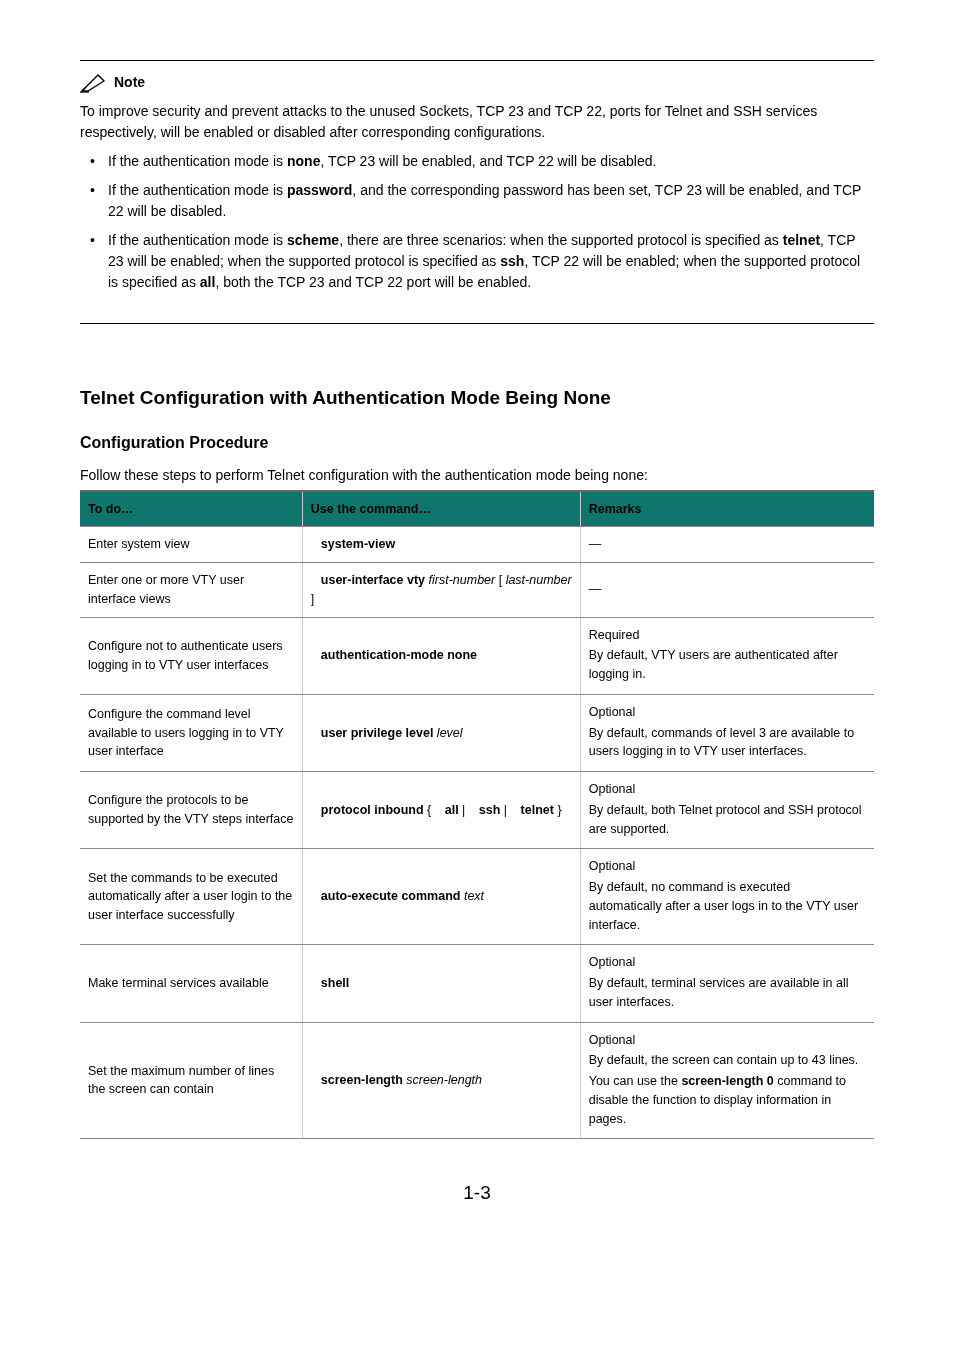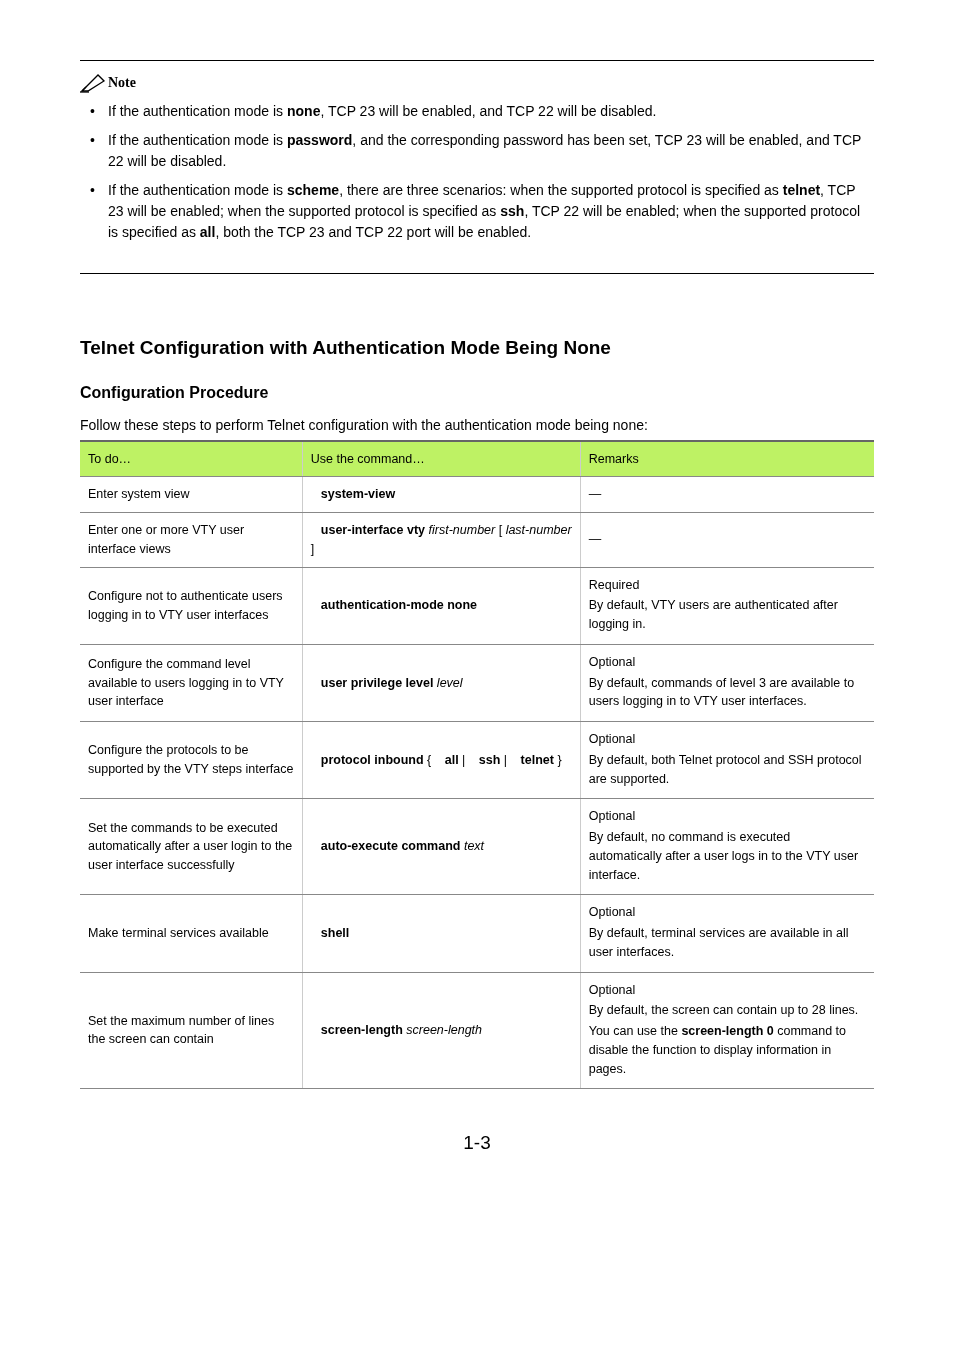--- a/index.html
+++ b/index.html
@@ -15,22 +15,22 @@
   }
   .note-section {
     border-top: 1px solid #000;
     border-bottom: 1px solid #000;
     padding: 10px 0 22px 0;
     margin-bottom: 60px;
   }
   .note-header {
     display: flex;
     align-items: center;
+    gap: 6px;
     margin-bottom: 8px;
-    font-family: Liberation Serif, serif;
   }
   .note-icon {
     width: 28px;
     height: 22px;
   }
   .note-label {
     font-weight: bold;
     font-size: 14px;
   }
   .note-body p {
@@ -74,22 +74,22 @@
   table.cfg th, table.cfg td {
     border-top: 1px solid #888;
     border-bottom: 1px solid #888;
     border-left: 1px solid #ccc;
     border-right: 1px solid #ccc;
     padding: 8px 8px;
     text-align: left;
     vertical-align: middle;
   }
   table.cfg th {
-    background: #bef264;
-    font-weight: normal;
+    background: #0f766e;
+    font-weight: bold;
     border-top: 2px solid #666;
   }
   table.cfg td:first-child, table.cfg th:first-child { border-left: none; }
   table.cfg td:last-child, table.cfg th:last-child { border-right: none; }
   .col-todo { width: 28%; }
   .col-cmd  { width: 35%; }
   .col-rem  { width: 37%; }
   .bold { font-weight: bold; }
   .cmd-text { font-weight: bold; margin-left: 10px; }
   .cmd-ital { font-style: italic; font-weight: normal; margin-top: 7px; }
@@ -108,20 +108,21 @@
     <span class="note-icon">
       <svg viewBox="0 0 28 22" width="28" height="22">
         <path d="M2 20 L18 4 L24 10 L8 20 Z" fill="none" stroke="#000" stroke-width="1.3"></path>
         <path d="M2 20 L6 16" stroke="#000" stroke-width="1.3"></path>
         <path d="M0 21 L9 21" stroke="#000" stroke-width="1.3"></path>
       </svg>
     </span>
     <span class="note-label">Note</span>
   </div>
   <div class="note-body">
+    <p>To improve security and prevent attacks to the unused Sockets, TCP 23 and TCP 22, ports for Telnet and SSH services respectively, will be enabled or disabled after corresponding configurations.</p>
     <ul class="bullets">
       <li>
         <span>If the authentication mode is </span><span class="bold">none</span><span>, TCP 23 will be enabled, and TCP 22 will be disabled.</span>
       </li>
       <li>
         <span>If the authentication mode is </span><span class="bold">password</span><span>, and the corresponding password has been set, TCP 23 will be enabled, and TCP 22 will be disabled.</span>
       </li>
       <li>
         <span>If the authentication mode is </span><span class="bold">scheme</span><span>, there are three scenarios: when the supported protocol is specified as </span><span class="bold">telnet</span><span>, TCP 23 will be enabled; when the supported protocol is specified as </span><span class="bold">ssh</span><span>, TCP 22 will be enabled; when the supported protocol is specified as </span><span class="bold">all</span><span>, both the TCP 23 and TCP 22 port will be enabled.</span>
       </li>
@@ -206,21 +207,21 @@
           <p>By default, terminal services are available in all user interfaces.</p>
         </div>
       </td>
     </tr>
     <tr>
       <td>Set the maximum number of lines the screen can contain</td>
       <td><span class="cmd-text">screen-length</span> <span class="cmd-ital">screen-length</span></td>
       <td>
         <div class="desc-lines">
           <p>Optional</p>
-          <p>By default, the screen can contain up to 28 lines.</p>
+          <p>By default, the screen can contain up to 43 lines.</p>
           <p><span>You can use the </span><span class="bold">screen-length 0</span><span> command to disable the function to display information in pages.</span></p>
         </div>
       </td>
     </tr>
   </tbody>
 </table>
 
 <div class="page-num">1-3</div>
 
 </body></html>

